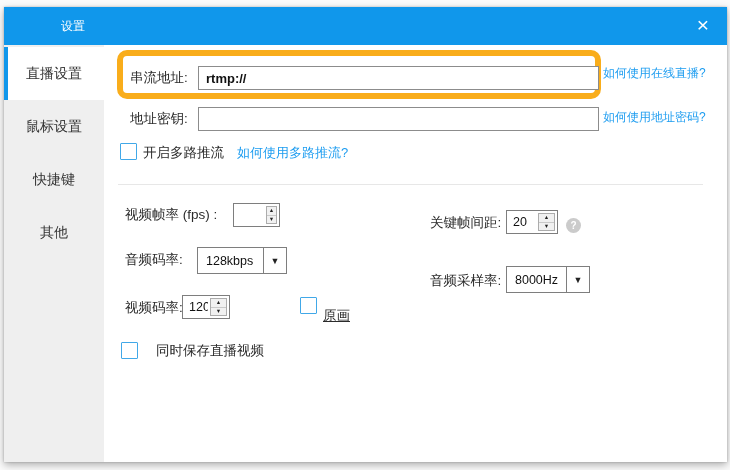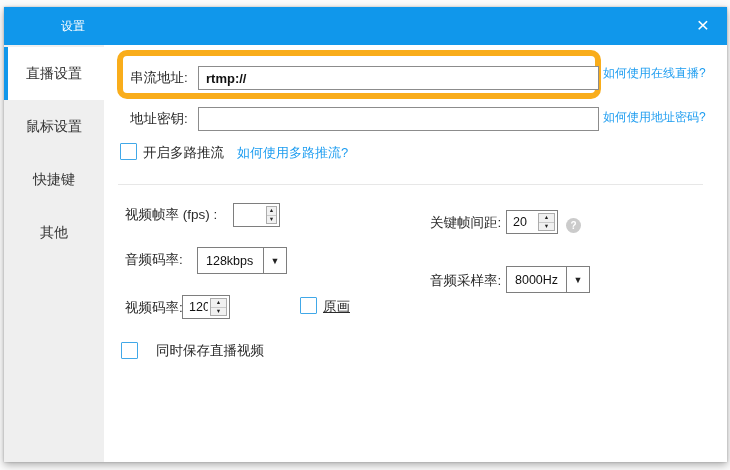--- a/index.html
+++ b/index.html
@@ -168,18 +168,18 @@
     <div class="spin-btns">
       <div class="spin-up">
           <span>▲</span>
         </div>
       <div class="spin-down">
           <span>▼</span>
         </div>
     </div>
   </div>
   <span class="cb" style="left:296px;top:290px;"></span>
-  <span class="lbl" style="left:319px;top:292px;text-decoration:underline;">原画</span>
+  <span class="lbl" style="left:319px;top:301px;text-decoration:underline;">原画</span>
 
   <span class="cb" style="left:117px;top:335px;"></span>
   <span class="lbl" style="left:152px;top:337px;font-family:Liberation Mono, monospace;">同时保存直播视频</span>
 
 </div>
 
 </body></html>

